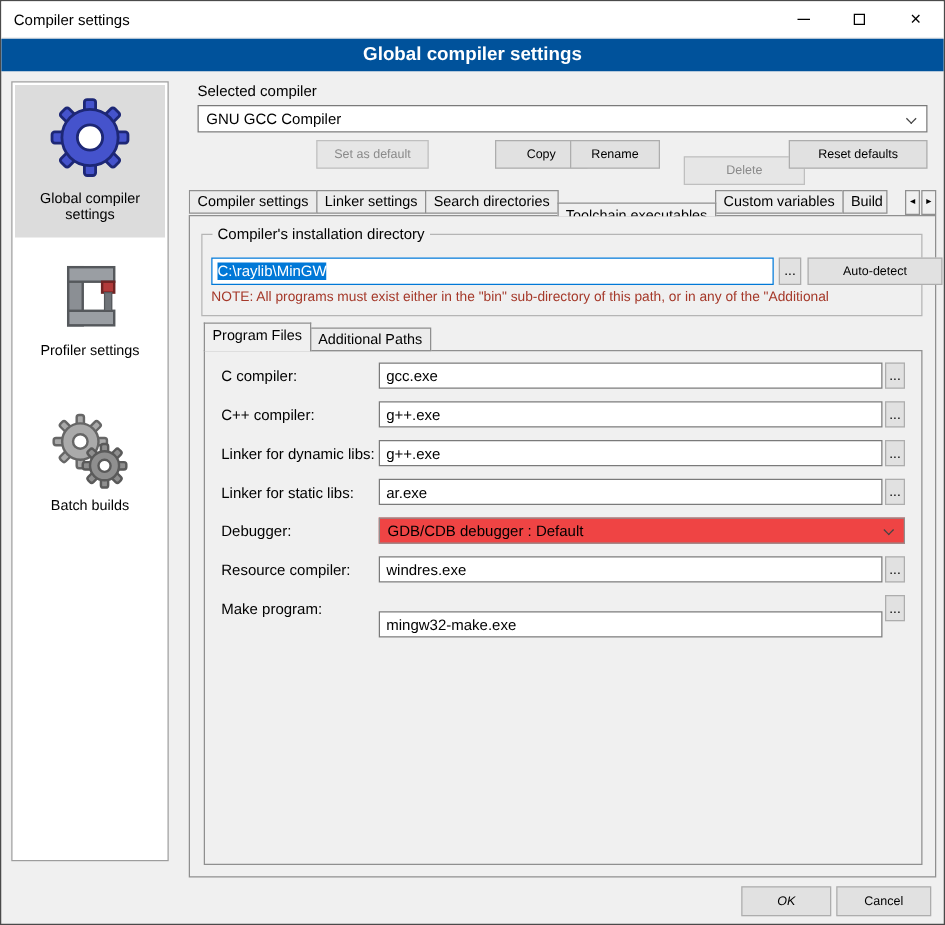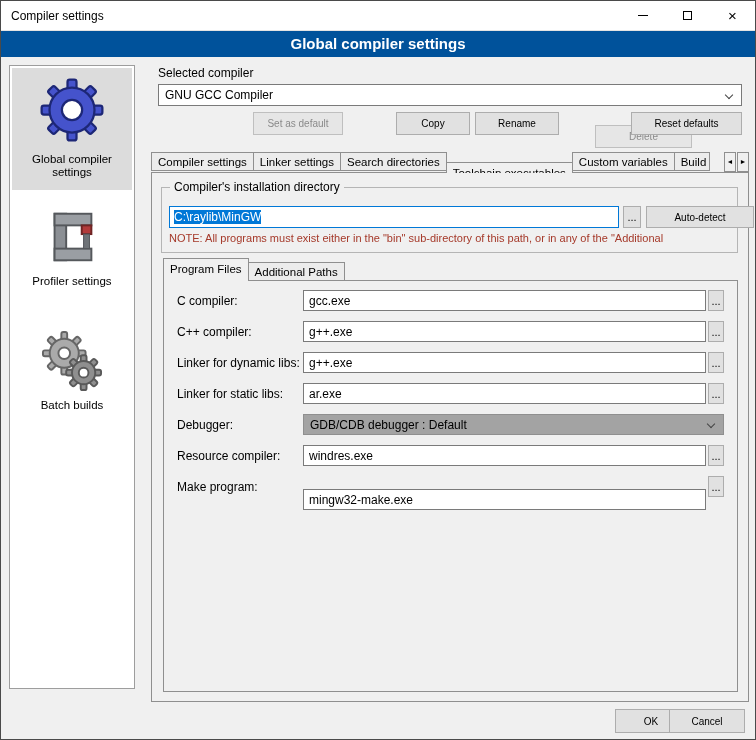--- a/index.html
+++ b/index.html
@@ -28,21 +28,21 @@
   .sideitem .slabel{display:block;margin-top:4px;font-size:11.5px;line-height:13px;padding:0 4px;}
   .si1{top:2px;height:122px;}
   .si2{top:134px;height:104px;}
   .si3{top:258px;height:100px;}
   
   .btn{position:absolute;height:23px;background:#e1e1e1;border:1px solid #adadad;font-size:10px;
     font-family:inherit;text-align:center;padding:0;cursor:default;}
   .btn.disabled{color:#8a8a8a;border-color:#bfbfbf;background:#e6e6e6;}
   .combo{position:absolute;background:#fff;border:1px solid #7a7a7a;padding:0 22px 0 6px;
     line-height:20px;white-space:nowrap;overflow:hidden;cursor:default;}
-  .combo.gray{background:#a3a3a3;border-color:#8f8f8f;}
+  .combo.gray{background:#ef4444;border-color:#8f8f8f;}
   .chev{position:absolute;right:9px;top:7px;width:6px;height:6px;border-right:1.5px solid #444;
     border-bottom:1.5px solid #444;transform:rotate(45deg);}
   .ftext{position:absolute;height:21px;border:1px solid #7a7a7a;background:#fff;font-family:inherit;
     font-size:12px;padding:0 5px;}
   .dots{font-size:11px;line-height:10px;}
   
   .lbl{position:absolute;font-size:12px;}
   
   .tabstrip{position:absolute;left:150px;top:149px;width:572px;height:23px;display:flex;
     align-items:flex-start;overflow:hidden;z-index:5;}
@@ -64,21 +64,21 @@
   
   .subtabstrip{position:absolute;left:162px;top:257px;height:23px;display:flex;align-items:flex-end;z-index:5;}
   .subpanel{position:absolute;left:162px;top:279px;width:575px;height:412px;background:#f0f0f0;
     border:1px solid #8f8f8f;z-index:2;}
   
   .flabel{position:absolute;left:176px;font-size:12px;z-index:3;}
   .fin{left:302px;width:403px;z-index:3;}
   .fbrowse{left:707px;width:16px;height:21px;z-index:3;}
   .dbgcombo{left:302px;top:413px;width:421px;height:21px;z-index:3;}
   
-  .okbtn{left:614px;top:708px;width:72px;height:24px;}
+  .okbtn{left:592px;top:708px;width:72px;height:24px;font-style:italic;}
   .cancelbtn{left:668px;top:708px;width:76px;height:24px;}
 </style>
 </head>
 <body>
 
 <div class="window">
 
   <div class="titlebar">
     <span class="wtitle">Compiler settings</span>
     <div class="capbtns">
@@ -145,22 +145,22 @@
   </div>
 
   <span class="lbl" style="left:157px;top:65px;">Selected compiler</span>
   <div class="combo" style="left:157px;top:83px;width:584px;height:22px;">
     <span>GNU GCC Compiler</span>
     <span class="chev"></span>
   </div>
 
   <button class="btn disabled" style="left:252px;top:111px;width:90px;">Set as default</button>
   <button class="btn" style="left:395px;top:111px;width:74px;">Copy</button>
-  <button class="btn" style="left:474px;top:111px;width:84px;">Rename</button>
-  <button class="btn disabled" style="left:546px;top:124px;width:97px;margin-left:48px;">Delete</button>
+  <button class="btn" style="left:455px;top:111px;width:72px;">Rename</button>
+  <button class="btn disabled" style="left:546px;top:124px;width:97px;">Delete</button>
   <button class="btn" style="left:630px;top:111px;width:111px;">Reset defaults</button>
 
   <div class="tabstrip">
     <div class="tab">Compiler settings</div>
     <div class="tab">Linker settings</div>
     <div class="tab">Search directories</div>
     <div class="tab active">Toolchain executables</div>
     <div class="tab">Custom variables</div>
     <div class="tab clip">Build</div>
   </div>

